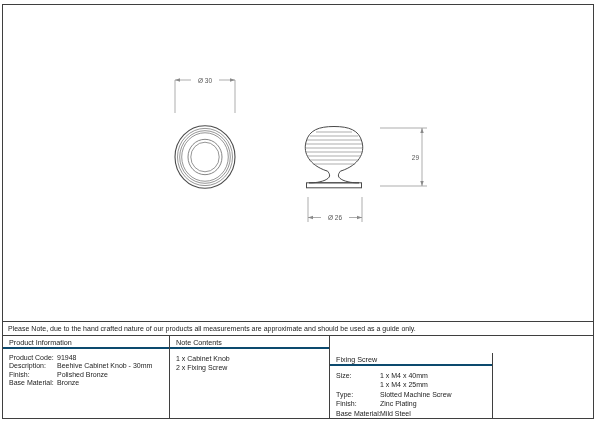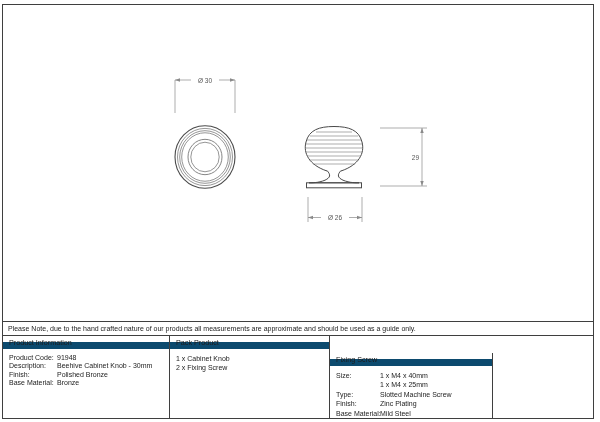--- a/index.html
+++ b/index.html
@@ -7,21 +7,21 @@
   .page{position:relative;width:600px;height:422px;background:#fff;font-family:"Liberation Sans",sans-serif;color:#1a1a1a;overflow:hidden;}
   .sheet{position:absolute;left:2px;top:4px;width:592px;height:415px;border:1px solid #3f3f3f;display:flex;flex-direction:column;background:#fff;}
   .drawing{position:relative;height:328px;}
   .drawing svg{position:absolute;left:0;top:0;}
   .note{height:15px;border-top:1px solid #3f3f3f;border-bottom:1px solid #3f3f3f;font-size:7px;line-height:13px;padding-left:5px;color:#222;white-space:nowrap;overflow:hidden;}
   .spec-table{flex:1;display:flex;font-size:7px;color:#1c1c1c;}
   .col{border-right:1px solid #3f3f3f;display:flex;flex-direction:column;}
   .col1{width:167px;}
   .col2{width:160px;}
   .col3{width:163px;margin-top:17px;}
-  .col-header{height:13px;border-bottom:7px solid #0c4a6e;padding:2px 0 0 6px;font-size:7.2px;}
+  .col-header{height:13px;border-bottom:2px solid #0c4a6e;padding:2px 0 0 6px;font-size:7.2px;}
   .col-body{padding:5px 0 0 6px;}
   .kv{line-height:8.6px;white-space:nowrap;}
   .col3 .kv{line-height:9.5px;}
   .kv .k{display:inline-block;width:48px;}
   .col3 .kv .k{width:44px;}
   .pc-item{line-height:9.6px;white-space:nowrap;}
   .logo-cell{flex:1;display:flex;align-items:center;justify-content:center;}
   .logo{text-align:center;line-height:1;}
   .logo-main{display:inline-flex;align-items:flex-end;position:relative;}
   .logo-right{display:flex;flex-direction:column;align-items:flex-start;margin-left:1px;}
@@ -119,21 +119,21 @@
           <div class="kv">
             <span class="k">Finish:</span><span class="v">Polished Bronze</span>
           </div>
           <div class="kv">
             <span class="k">Base Material:</span><span class="v">Bronze</span>
           </div>
         </div>
       </div>
 
       <div class="col col2">
-        <div class="col-header">Pack Product</div>
+        <div class="col-header">Note Contents</div>
         <div class="col-body">
           <div class="pc-item">1 x Cabinet Knob</div>
           <div class="pc-item">2 x Fixing Screw</div>
         </div>
       </div>
 
       <div class="col col3">
         <div class="col-header">Fixing Screw</div>
         <div class="col-body">
           <div class="kv">

